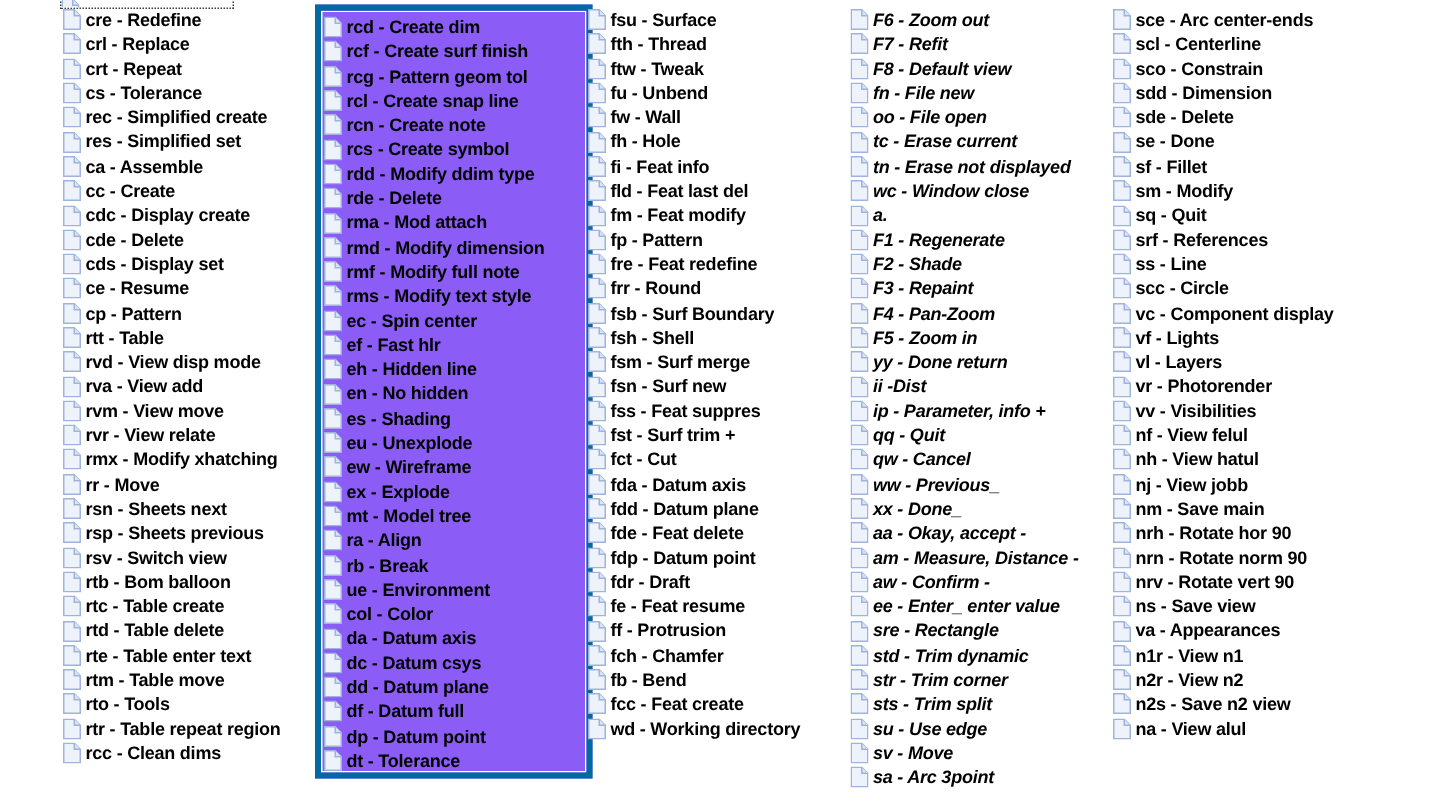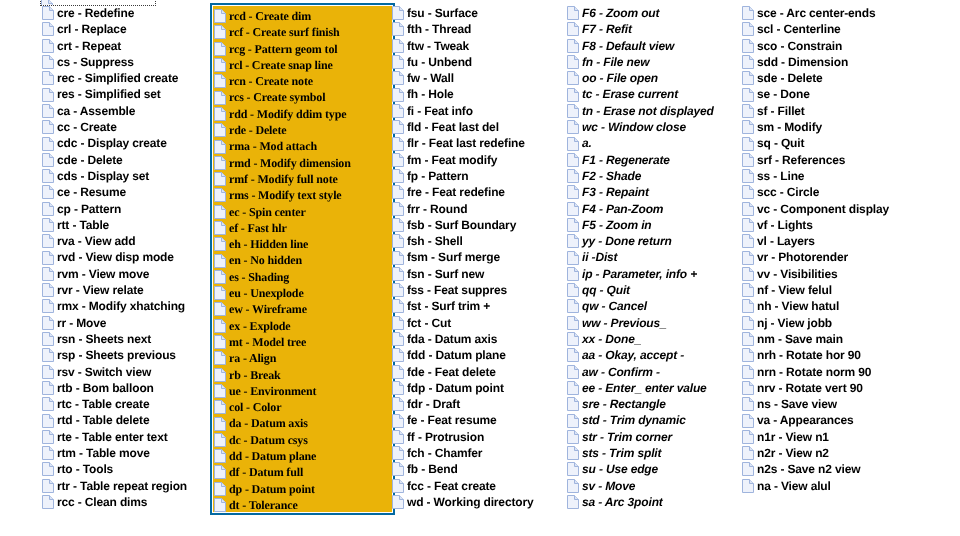--- a/index.html
+++ b/index.html
@@ -37,24 +37,23 @@
     overflow: hidden;
   }
   .partial-row .doc-icon { margin-top: 8px; }
 
   
   .column {
     position: absolute;
     box-sizing: border-box;
   }
   .column.framed {
-    border: 2px solid #0369a1;
-    background: #eab308;
+    border: 4px solid #0369a1;
+    background: #8b5cf6;
     box-shadow: 0 0 0 1px #ffffff inset;
-    font-family: Liberation Serif, serif;
   }
 
   .col-inner {
     position: relative;
   }
 
   .item {
     display: flex;
     align-items: center;
     height: 16.3px;
@@ -127,21 +126,21 @@
             </span>
             <span class="item-label">crt - Repeat</span>
           </div>
           <div class="item">
             <span class="doc-icon">
               <svg width="12" height="14" viewBox="0 0 12 14" aria-hidden="true">
                 <path d="M0.5 0.5 H7.5 L11.5 4.5 V13.5 H0.5 Z" fill="#eef2fb" stroke="#9fb4dd" stroke-width="1"></path>
                 <path d="M7.5 0.5 V4.5 H11.5" fill="#dbe4f5" stroke="#9fb4dd" stroke-width="1"></path>
               </svg>
             </span>
-            <span class="item-label">cs - Suppress</span>
+            <span class="item-label">cs - Tolerance</span>
           </div>
           <div class="item">
             <span class="doc-icon">
               <svg width="12" height="14" viewBox="0 0 12 14" aria-hidden="true">
                 <path d="M0.5 0.5 H7.5 L11.5 4.5 V13.5 H0.5 Z" fill="#eef2fb" stroke="#9fb4dd" stroke-width="1"></path>
                 <path d="M7.5 0.5 V4.5 H11.5" fill="#dbe4f5" stroke="#9fb4dd" stroke-width="1"></path>
               </svg>
             </span>
             <span class="item-label">rec - Simplified create</span>
           </div>
@@ -226,30 +225,30 @@
             </span>
             <span class="item-label">rtt - Table</span>
           </div>
           <div class="item">
             <span class="doc-icon">
               <svg width="12" height="14" viewBox="0 0 12 14" aria-hidden="true">
                 <path d="M0.5 0.5 H7.5 L11.5 4.5 V13.5 H0.5 Z" fill="#eef2fb" stroke="#9fb4dd" stroke-width="1"></path>
                 <path d="M7.5 0.5 V4.5 H11.5" fill="#dbe4f5" stroke="#9fb4dd" stroke-width="1"></path>
               </svg>
             </span>
+            <span class="item-label">rvd - View disp mode</span>
+          </div>
+          <div class="item">
+            <span class="doc-icon">
+              <svg width="12" height="14" viewBox="0 0 12 14" aria-hidden="true">
+                <path d="M0.5 0.5 H7.5 L11.5 4.5 V13.5 H0.5 Z" fill="#eef2fb" stroke="#9fb4dd" stroke-width="1"></path>
+                <path d="M7.5 0.5 V4.5 H11.5" fill="#dbe4f5" stroke="#9fb4dd" stroke-width="1"></path>
+              </svg>
+            </span>
             <span class="item-label">rva - View add</span>
-          </div>
-          <div class="item">
-            <span class="doc-icon">
-              <svg width="12" height="14" viewBox="0 0 12 14" aria-hidden="true">
-                <path d="M0.5 0.5 H7.5 L11.5 4.5 V13.5 H0.5 Z" fill="#eef2fb" stroke="#9fb4dd" stroke-width="1"></path>
-                <path d="M7.5 0.5 V4.5 H11.5" fill="#dbe4f5" stroke="#9fb4dd" stroke-width="1"></path>
-              </svg>
-            </span>
-            <span class="item-label">rvd - View disp mode</span>
           </div>
           <div class="item">
             <span class="doc-icon">
               <svg width="12" height="14" viewBox="0 0 12 14" aria-hidden="true">
                 <path d="M0.5 0.5 H7.5 L11.5 4.5 V13.5 H0.5 Z" fill="#eef2fb" stroke="#9fb4dd" stroke-width="1"></path>
                 <path d="M7.5 0.5 V4.5 H11.5" fill="#dbe4f5" stroke="#9fb4dd" stroke-width="1"></path>
               </svg>
             </span>
             <span class="item-label">rvm - View move</span>
           </div>
@@ -738,29 +737,20 @@
             </span>
             <span class="item-label">fld - Feat last del</span>
           </div>
           <div class="item">
             <span class="doc-icon">
               <svg width="12" height="14" viewBox="0 0 12 14" aria-hidden="true">
                 <path d="M0.5 0.5 H7.5 L11.5 4.5 V13.5 H0.5 Z" fill="#eef2fb" stroke="#9fb4dd" stroke-width="1"></path>
                 <path d="M7.5 0.5 V4.5 H11.5" fill="#dbe4f5" stroke="#9fb4dd" stroke-width="1"></path>
               </svg>
             </span>
-            <span class="item-label">flr - Feat last redefine</span>
-          </div>
-          <div class="item">
-            <span class="doc-icon">
-              <svg width="12" height="14" viewBox="0 0 12 14" aria-hidden="true">
-                <path d="M0.5 0.5 H7.5 L11.5 4.5 V13.5 H0.5 Z" fill="#eef2fb" stroke="#9fb4dd" stroke-width="1"></path>
-                <path d="M7.5 0.5 V4.5 H11.5" fill="#dbe4f5" stroke="#9fb4dd" stroke-width="1"></path>
-              </svg>
-            </span>
             <span class="item-label">fm - Feat modify</span>
           </div>
           <div class="item">
             <span class="doc-icon">
               <svg width="12" height="14" viewBox="0 0 12 14" aria-hidden="true">
                 <path d="M0.5 0.5 H7.5 L11.5 4.5 V13.5 H0.5 Z" fill="#eef2fb" stroke="#9fb4dd" stroke-width="1"></path>
                 <path d="M7.5 0.5 V4.5 H11.5" fill="#dbe4f5" stroke="#9fb4dd" stroke-width="1"></path>
               </svg>
             </span>
             <span class="item-label">fp - Pattern</span>
@@ -1139,20 +1129,29 @@
             <span class="item-label">xx - Done_</span>
           </div>
           <div class="item">
             <span class="doc-icon">
               <svg width="12" height="14" viewBox="0 0 12 14" aria-hidden="true">
                 <path d="M0.5 0.5 H7.5 L11.5 4.5 V13.5 H0.5 Z" fill="#eef2fb" stroke="#9fb4dd" stroke-width="1"></path>
                 <path d="M7.5 0.5 V4.5 H11.5" fill="#dbe4f5" stroke="#9fb4dd" stroke-width="1"></path>
               </svg>
             </span>
             <span class="item-label">aa - Okay, accept -</span>
+          </div>
+          <div class="item">
+            <span class="doc-icon">
+              <svg width="12" height="14" viewBox="0 0 12 14" aria-hidden="true">
+                <path d="M0.5 0.5 H7.5 L11.5 4.5 V13.5 H0.5 Z" fill="#eef2fb" stroke="#9fb4dd" stroke-width="1"></path>
+                <path d="M7.5 0.5 V4.5 H11.5" fill="#dbe4f5" stroke="#9fb4dd" stroke-width="1"></path>
+              </svg>
+            </span>
+            <span class="item-label">am - Measure, Distance -</span>
           </div>
           <div class="item">
             <span class="doc-icon">
               <svg width="12" height="14" viewBox="0 0 12 14" aria-hidden="true">
                 <path d="M0.5 0.5 H7.5 L11.5 4.5 V13.5 H0.5 Z" fill="#eef2fb" stroke="#9fb4dd" stroke-width="1"></path>
                 <path d="M7.5 0.5 V4.5 H11.5" fill="#dbe4f5" stroke="#9fb4dd" stroke-width="1"></path>
               </svg>
             </span>
             <span class="item-label">aw - Confirm -</span>
           </div>

